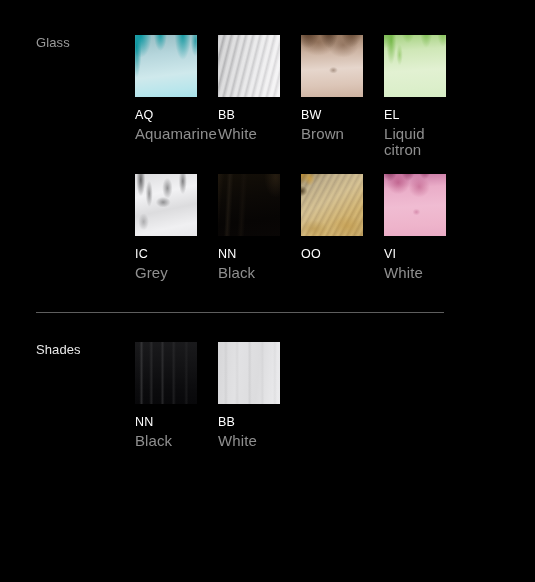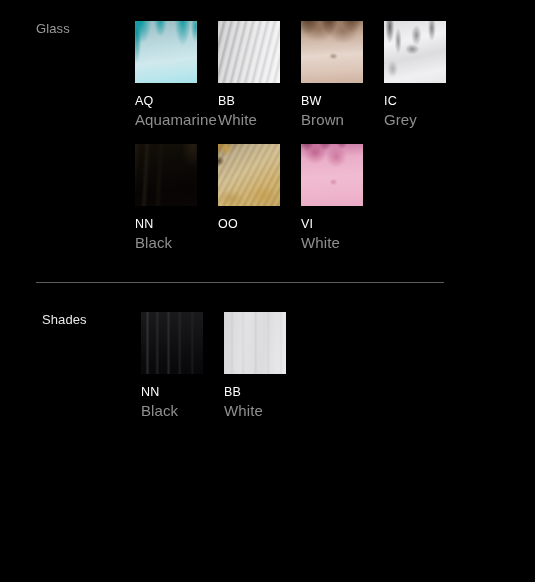--- a/index.html
+++ b/index.html
@@ -242,21 +242,21 @@
       linear-gradient(90deg, rgba(0,0,0,0) 66%, rgba(206,206,208,.45) 69%, rgba(0,0,0,0) 72%),
       linear-gradient(90deg, rgba(0,0,0,0) 84%, rgba(210,210,212,.4) 87%, rgba(0,0,0,0) 90%),
       linear-gradient(96deg, #d4d4d6 0%, #e2e2e4 34%, #dcdcde 62%, #e8e8ea 84%, #eeeef0 100%);
   }
 </style>
 </head>
 <body>
 
 <div class="page">
 
-  <div class="section" style="padding-top:21px;">
+  <div class="section" style="padding-top:35px;">
     <div class="section-label muted">Glass</div>
     <div class="grid">
 
       <div class="swatch-cell">
         <div class="swatch">
             <div class="layer art-aq"></div>
           </div>
         <div class="swatch-code">AQ</div>
         <div class="swatch-name">Aquamarine</div>
       </div>
@@ -272,20 +272,27 @@
       <div class="swatch-cell">
         <div class="swatch">
             <div class="layer art-bw"></div>
           </div>
         <div class="swatch-code">BW</div>
         <div class="swatch-name">Brown</div>
       </div>
 
 
 
+      <div class="swatch-cell">
+        <div class="swatch">
+            <div class="layer art-el"></div>
+          </div>
+        <div class="swatch-code">EL</div>
+        <div class="swatch-name">Liquid citron</div>
+      </div>
 
       <div class="swatch-cell">
         <div class="swatch">
             <div class="layer art-ic"></div>
           </div>
         <div class="swatch-code">IC</div>
         <div class="swatch-name">Grey</div>
       </div>
 
 
@@ -312,21 +319,21 @@
         <div class="swatch-code">VI</div>
         <div class="swatch-name">White</div>
       </div>
 
     </div>
   </div>
 
   <div style="height:31px;"></div>
   <div class="divider"></div>
 
-  <div class="section" style="padding-top:29px;padding-left:6px;">
+  <div class="section" style="padding-top:29px;">
     <div class="section-label bright">Shades</div>
     <div class="grid two-col">
 
       <div class="swatch-cell">
         <div class="swatch">
             <div class="layer art-nn-shade"></div>
           </div>
         <div class="swatch-code">NN</div>
         <div class="swatch-name">Black</div>
       </div>

